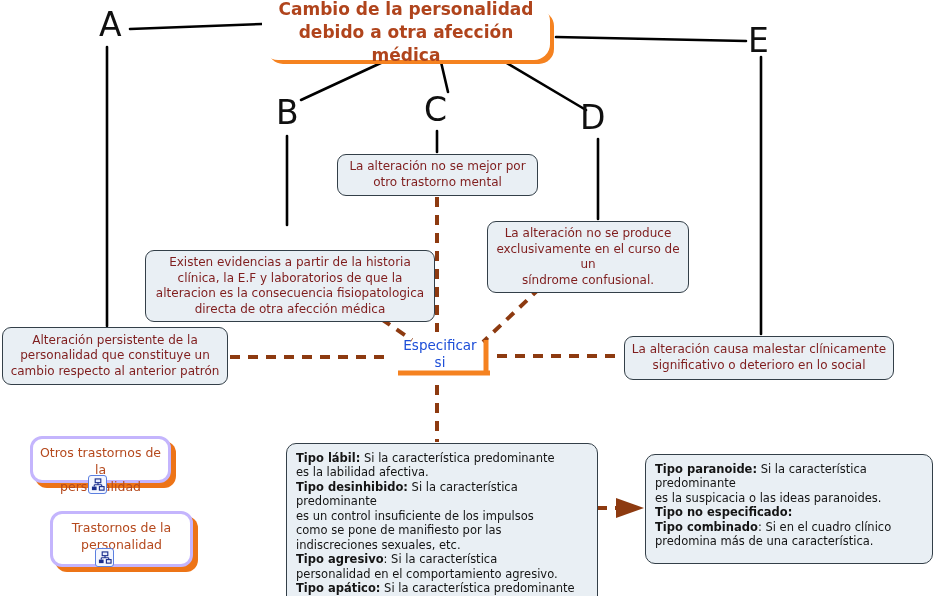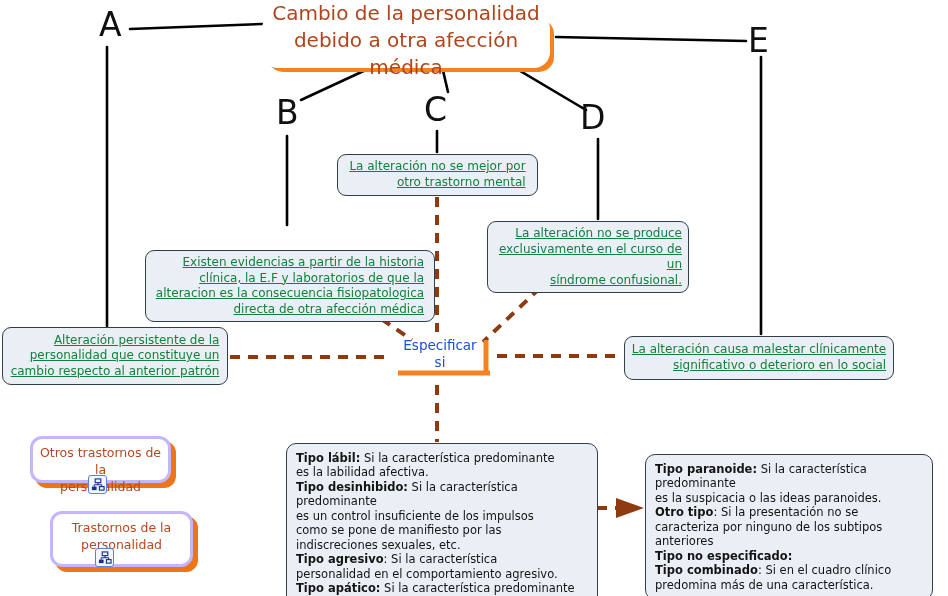--- a/index.html
+++ b/index.html
@@ -3,32 +3,32 @@
 <meta charset="utf-8">
 <style>
   html,body{margin:0;padding:0;background:#fff;}
   .canvas{
     position:relative;width:948px;height:596px;background:#ffffff;
     font-family:"DejaVu Sans","Liberation Sans",sans-serif;overflow:hidden;
   }
   svg.connectors{position:absolute;left:0;top:0;z-index:0;}
   .node{
     position:absolute;z-index:2;background:#e9eff4;border:1.5px solid #333f48;
-    border-radius:9px;color:#15803d;font-size:12px;line-height:1.3;
-    display:flex;align-items:center;justify-content:center;text-align:right;
-    padding:4px 6px;box-sizing:border-box;white-space:pre-line;text-decoration:underline;
+    border-radius:9px;color:#7f1d1d;font-size:12px;line-height:1.3;
+    display:flex;align-items:center;justify-content:center;text-align:center;
+    padding:4px 6px;box-sizing:border-box;white-space:pre-line;
   }
   .letter{
     position:absolute;z-index:2;font-size:33px;color:#101010;line-height:1;
   }
   .title-box{
-    position:absolute;z-index:2;left:262px;top:13px;width:288px;height:55px;
+    position:absolute;z-index:2;left:262px;top:5px;width:288px;height:55px;
     background:#ffffff;border-radius:16px;box-shadow:5px 5px 0 -1px #f58220;
     display:flex;align-items:center;justify-content:center;text-align:center;
-    font-weight:normal;font-size:20px;line-height:1.35;color:#b0441c;white-space:pre-line;
+    font-weight:bold;font-size:17px;line-height:1.35;color:#b0441c;white-space:pre-line;
   }
   .espec{
     position:absolute;z-index:2;left:396px;top:337px;width:88px;text-align:center;
     font-size:13.5px;line-height:1.25;color:#1d4ed8;white-space:pre-line;
   }
   .white-node{
     position:absolute;z-index:2;background:#ffffff;border:3px solid #c4b5fd;
     border-radius:12px;box-shadow:5px 5px 0 #ed7417;color:#b5491d;
     font-size:12.5px;line-height:1.35;display:flex;align-items:flex-start;
     justify-content:center;text-align:center;padding:6px 4px;box-sizing:border-box;
@@ -141,20 +141,18 @@
 indiscreciones sexuales, etc.</span></div>
     <div class="type-item"><b>Tipo agresivo</b><span>: Si la característica
 personalidad en el comportamiento agresivo.</span></div>
     <div class="type-item"><b>Tipo apático:</b><span> Si la característica predominante
 es la apatía e indiferencia intensa.</span></div>
   </div>
 
   <div class="type-box" style="left:645px;top:454px;width:288px;min-height:110px;">
     <div class="type-item"><b>Tipo paranoide:</b><span> Si la característica predominante
 es la suspicacia o las ideas paranoides.</span></div>
-    <div class="type-item"><b>Otro tipo</b><span>: Si la presentación no se
-caracteriza por ninguno de los subtipos anteriores</span></div>
     <div class="type-item"><b>Tipo no especificado:</b><span></span></div>
     <div class="type-item"><b>Tipo combinado</b><span>: Si en el cuadro clínico
 predomina más de una característica.</span></div>
   </div>
 
 </div>
 
 </body></html>

